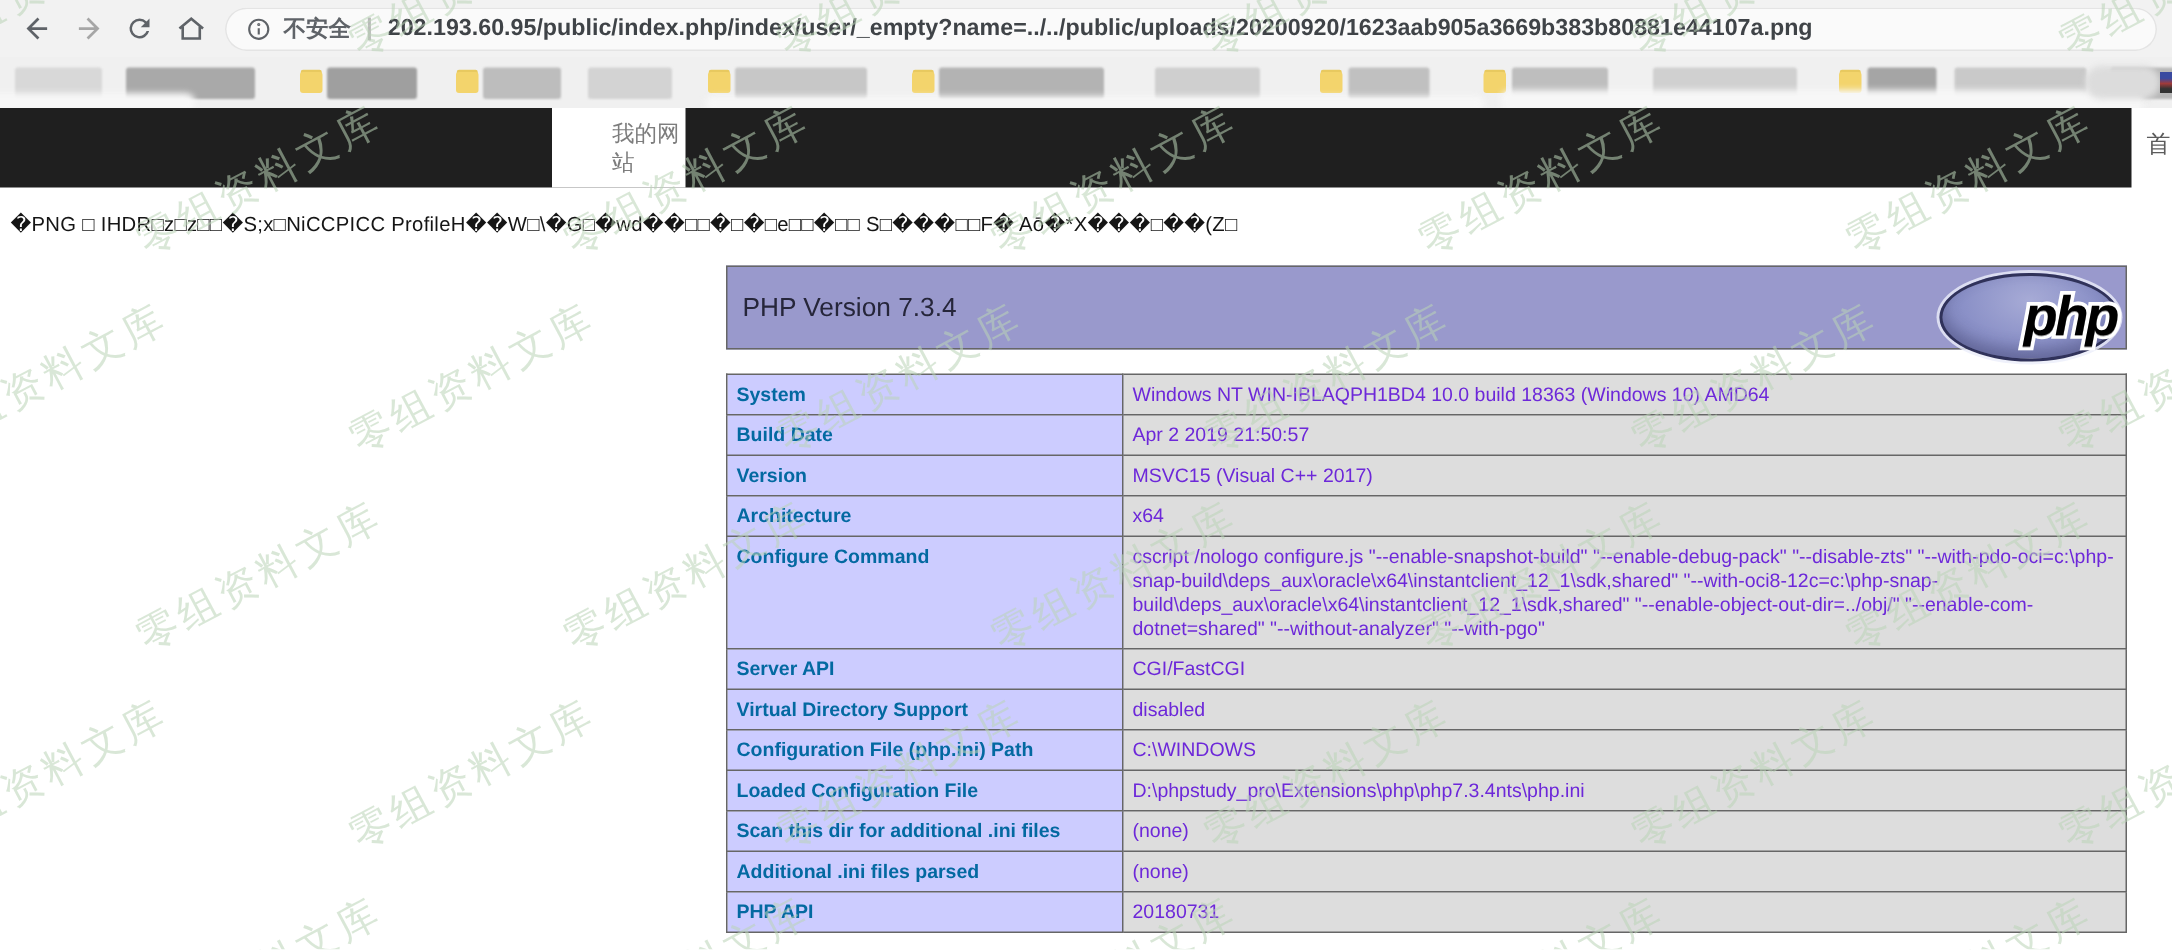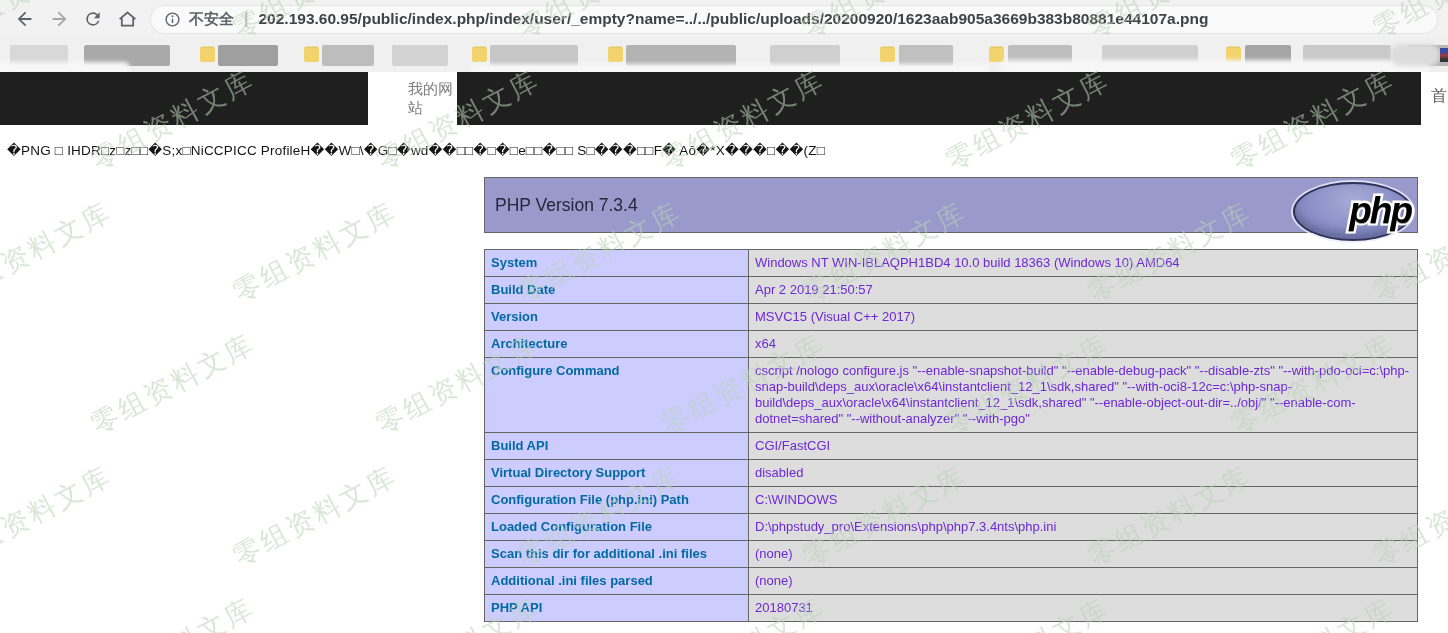--- a/index.html
+++ b/index.html
@@ -167,21 +167,21 @@
   </tr>
         <tr>
     <td class="lbl">Architecture</td>
     <td class="val">x64</td>
   </tr>
         <tr>
     <td class="lbl">Configure Command</td>
     <td class="val">cscript /nologo configure.js "--enable-snapshot-build" "--enable-debug-pack" "--disable-zts" "--with-pdo-oci=c:\php-snap-build\deps_aux\oracle\x64\instantclient_12_1\sdk,shared" "--with-oci8-12c=c:\php-snap-build\deps_aux\oracle\x64\instantclient_12_1\sdk,shared" "--enable-object-out-dir=../obj/" "--enable-com-dotnet=shared" "--without-analyzer" "--with-pgo"</td>
   </tr>
         <tr>
-    <td class="lbl">Build API</td>
+    <td class="lbl">Server API</td>
     <td class="val">CGI/FastCGI</td>
   </tr>
         <tr>
     <td class="lbl">Virtual Directory Support</td>
     <td class="val">disabled</td>
   </tr>
         <tr>
     <td class="lbl">Configuration File (php.ini) Path</td>
     <td class="val">C:\WINDOWS</td>
   </tr>

